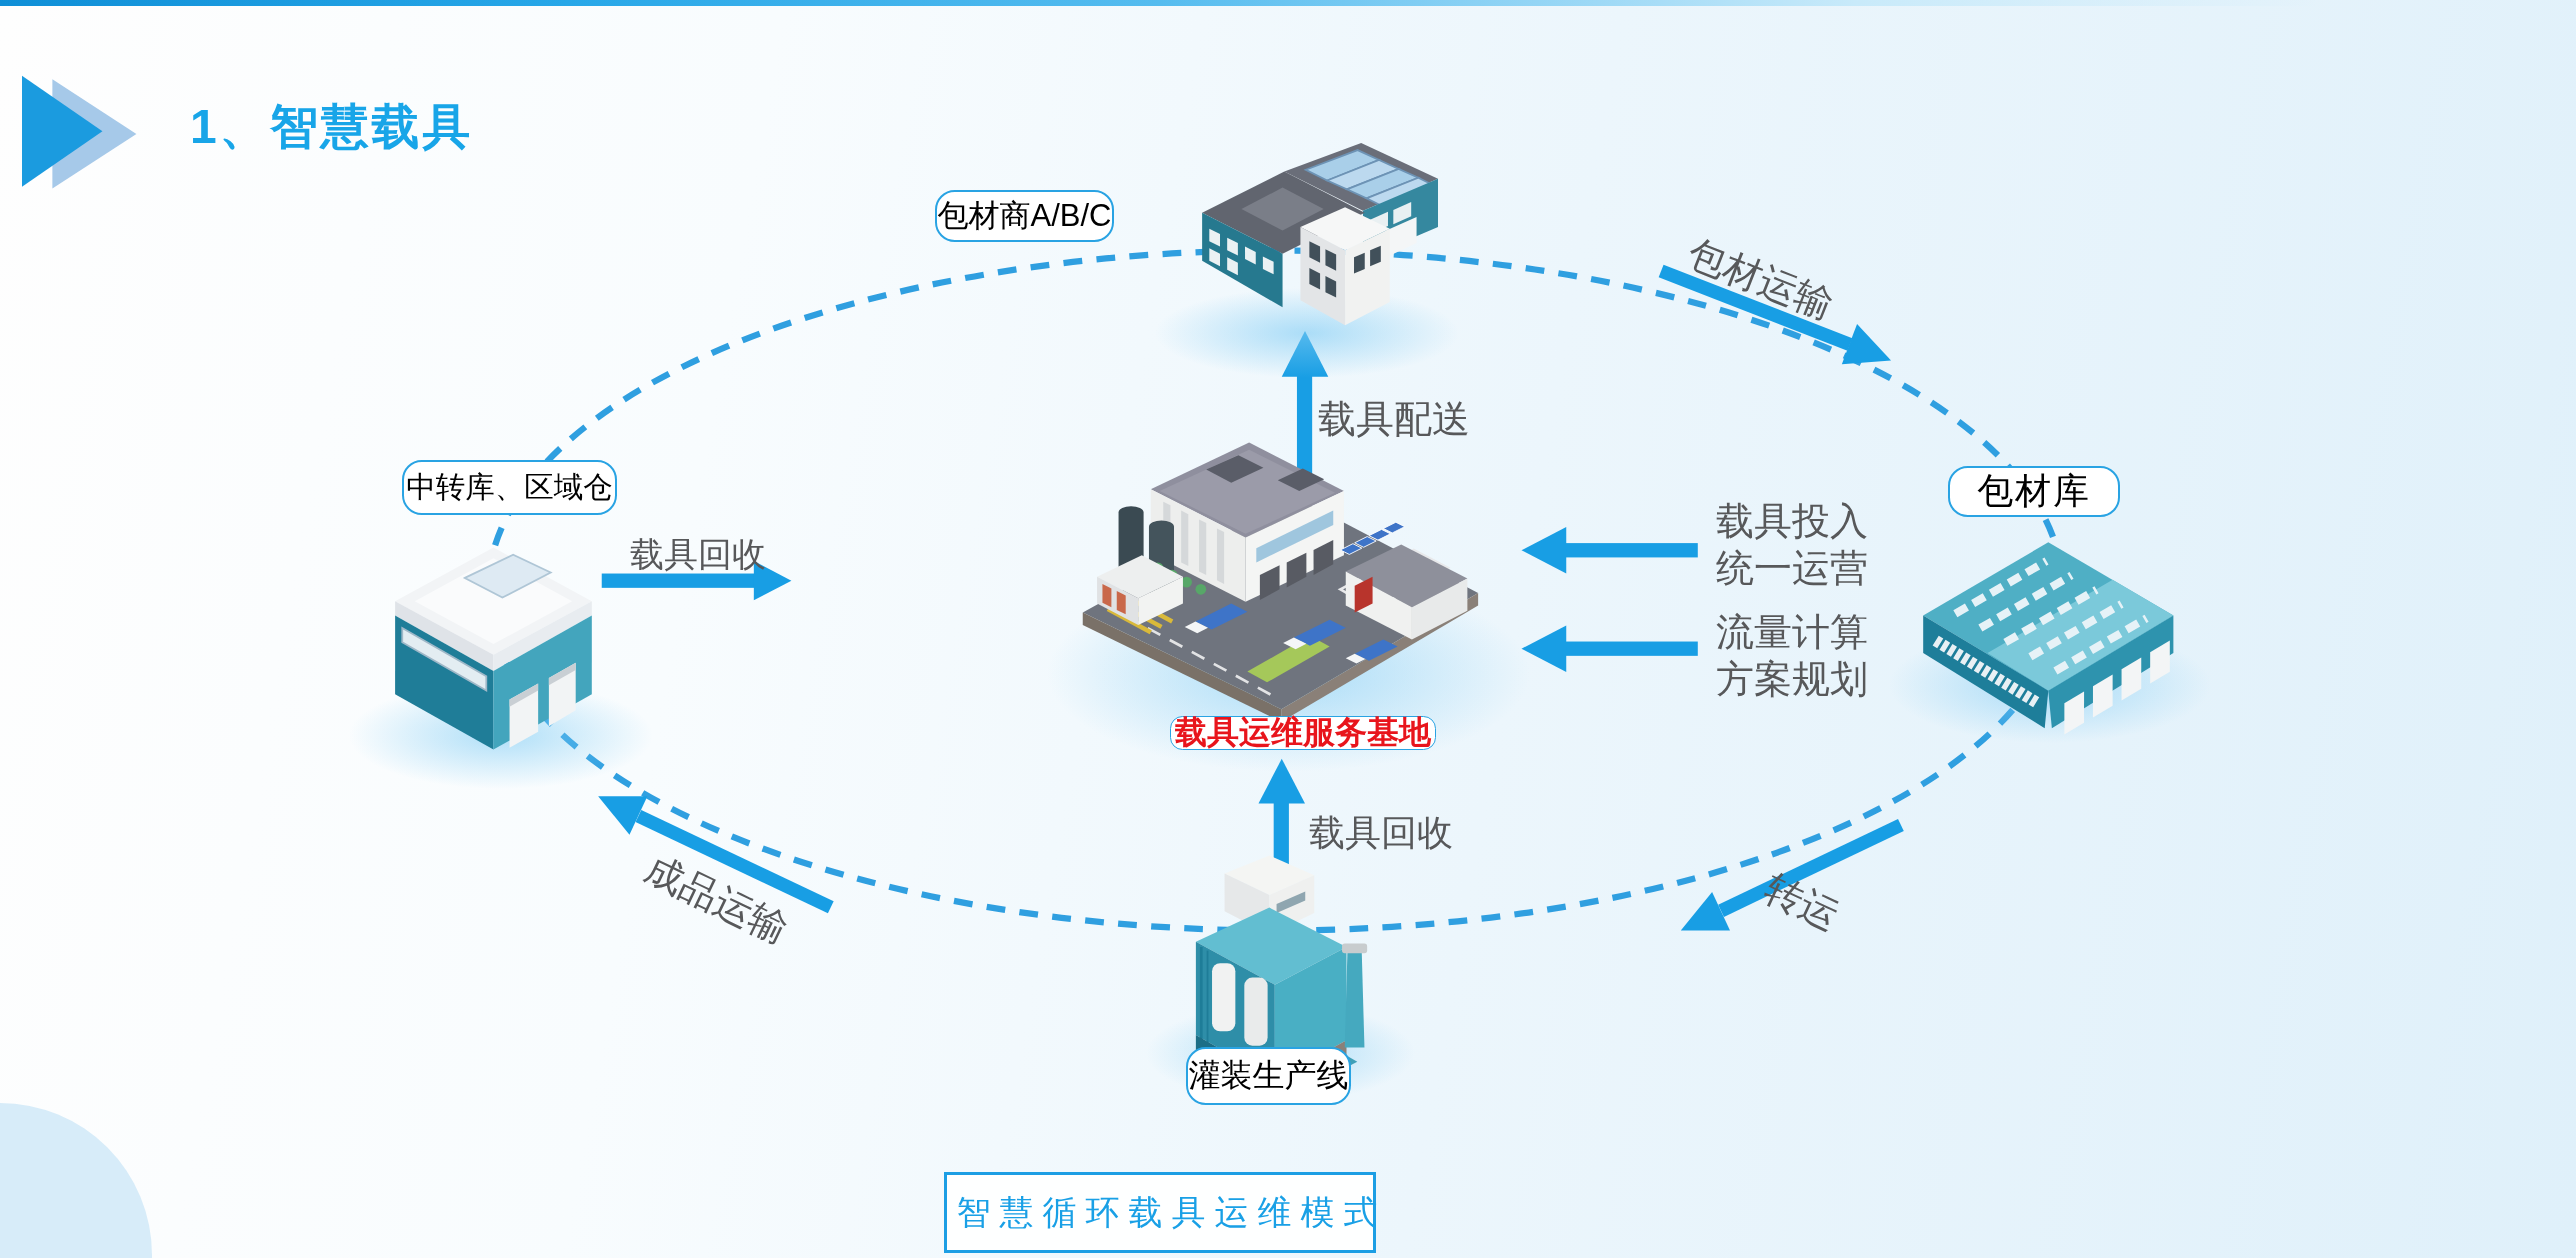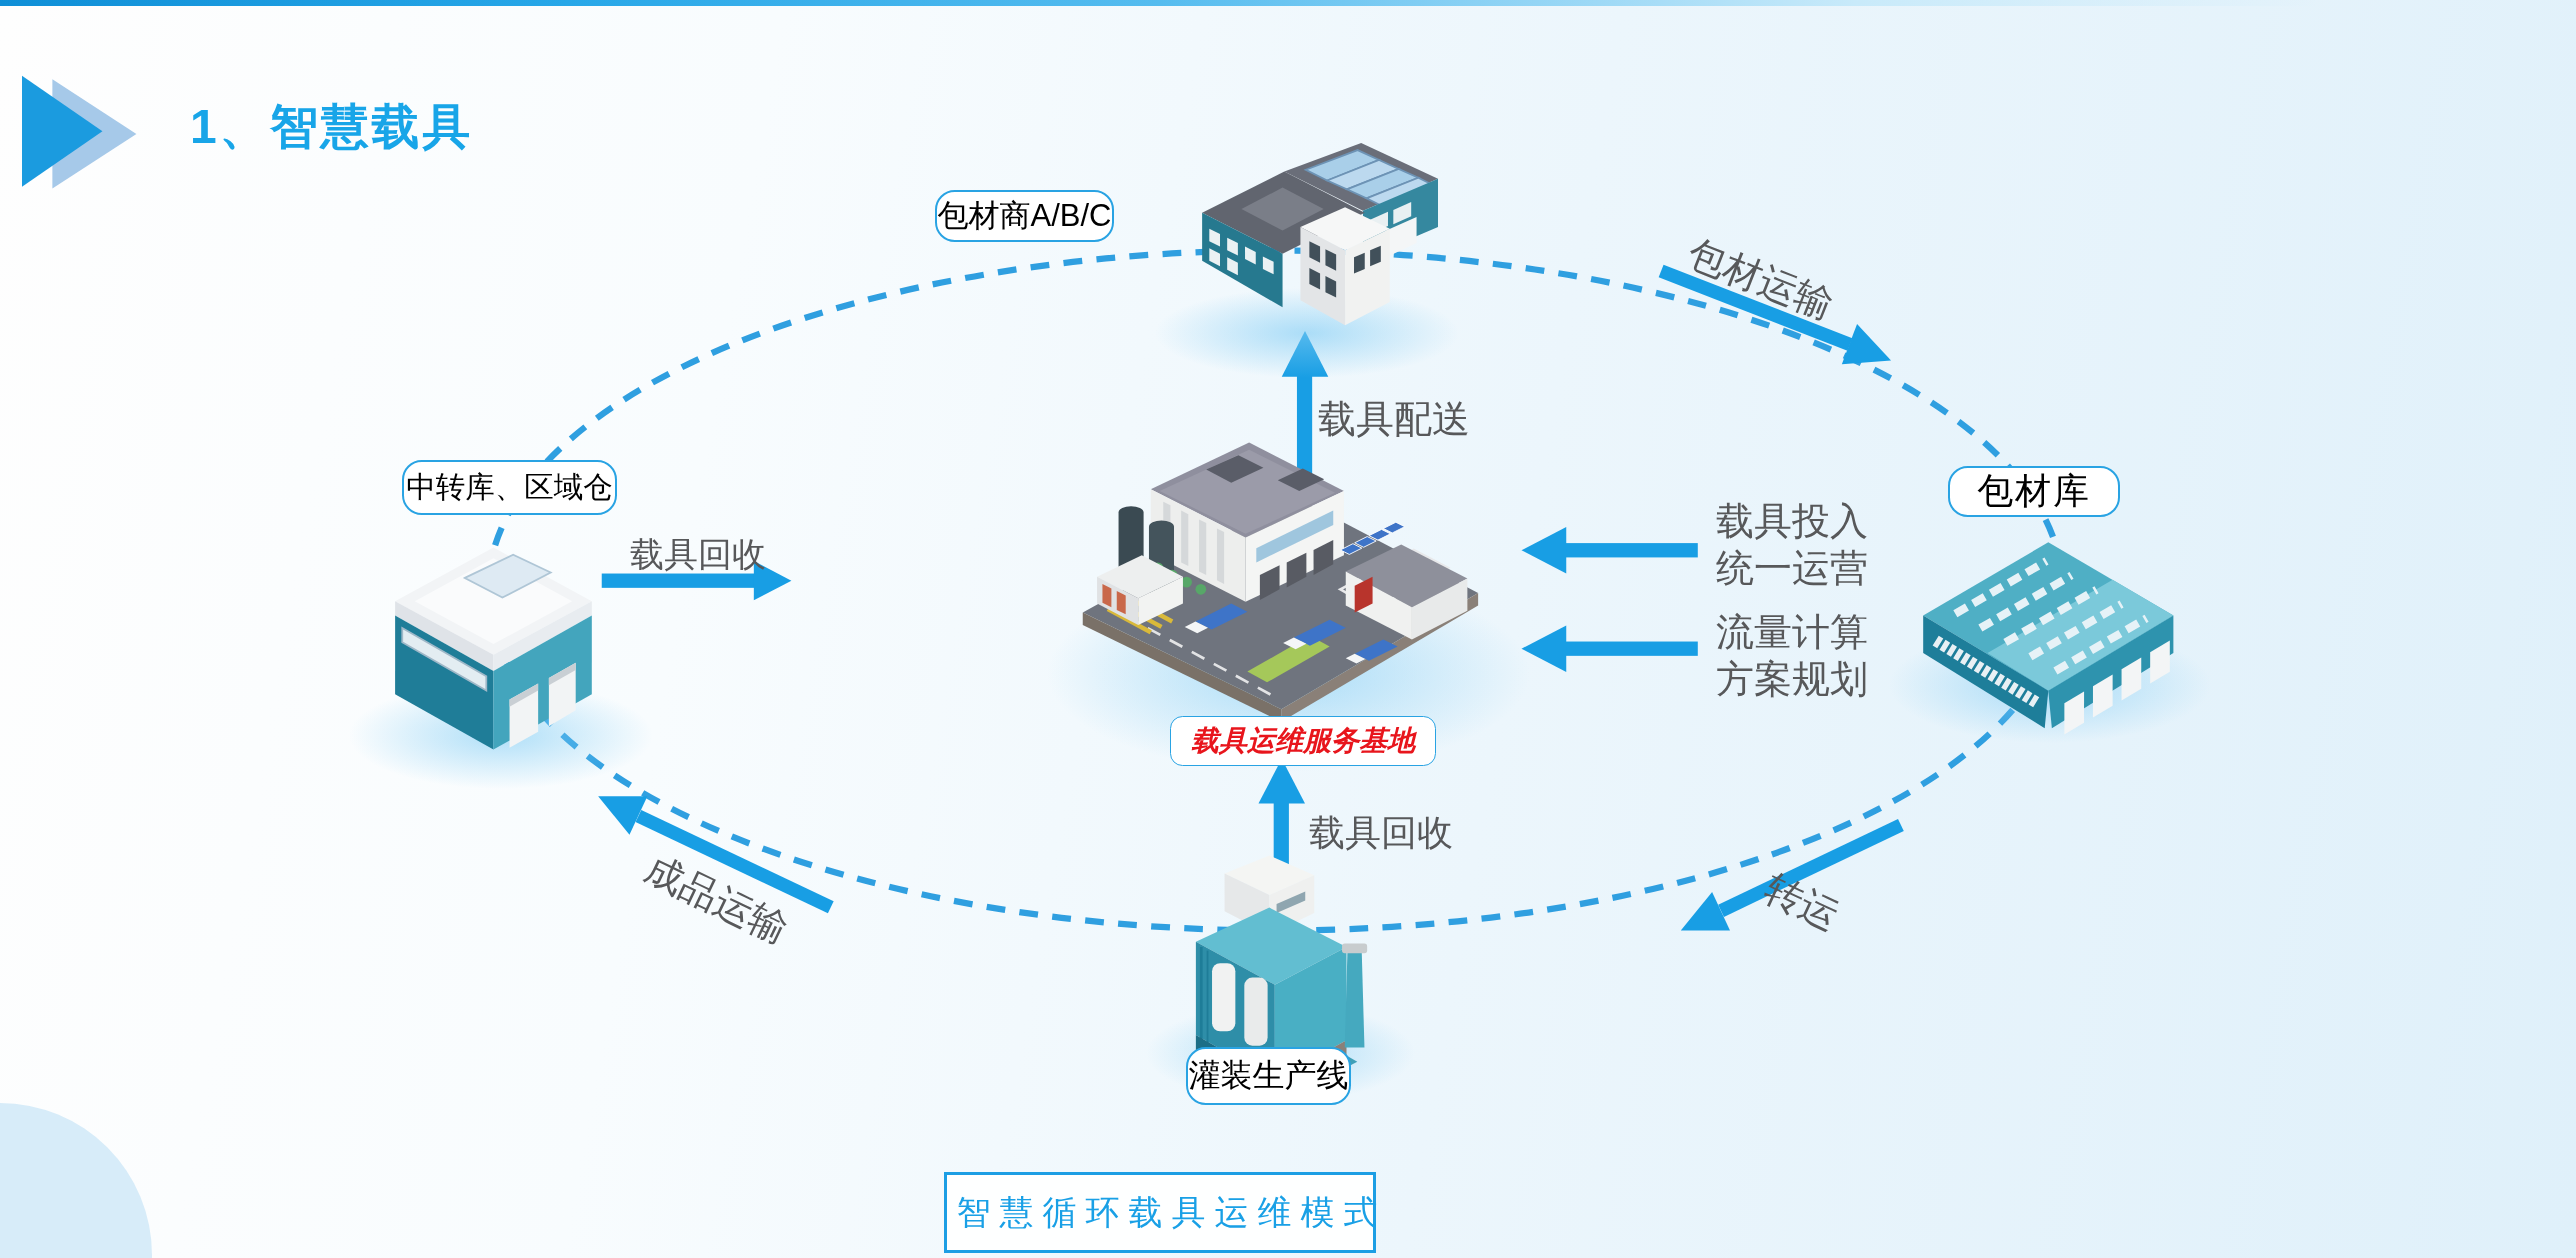--- a/index.html
+++ b/index.html
@@ -238,21 +238,21 @@
       <polygon points="236,256 248,250 262,257 250,263" fill="#f4f6f7"></polygon>
       <polygon points="316,268 348,252 364,260 332,276" fill="#3e74c8"></polygon>
       <polygon points="306,273 316,268 328,274 318,279" fill="#f4f6f7"></polygon>
     </g>
   </svg>
 
   <div class="abs node-label" style="left:935px;top:190px;width:179px;height:52px;font-size:31px;">包材商A/B/C</div>
   <div class="abs node-label" style="left:367px;top:460px;width:215px;height:55px;font-size:29.5px;margin-left:35px;">中转库、区域仓</div>
   <div class="abs node-label" style="left:1948px;top:466px;width:172px;height:51px;font-size:36px;letter-spacing:1.8px;">包材库</div>
   <div class="abs node-label" style="left:1186px;top:1047px;width:165px;height:58px;font-size:32px;">灌装生产线</div>
-  <div class="abs node-label red" style="left:1170px;top:716px;width:266px;height:50px;font-size:28px;font-style:italic;">载具运维服务基地</div>
+  <div class="abs node-label red" style="left:1170px;top:716px;width:266px;height:34px;font-size:32px;">载具运维服务基地</div>
 
   <div class="abs flow-text" style="left:1318px;top:394px;font-size:38px;">载具配送</div>
   <div class="abs flow-text" style="left:630px;top:532px;font-size:34px;">载具回收</div>
   <div class="abs flow-text" style="left:1309px;top:809px;font-size:36px;">载具回收</div>
 
   <div class="abs flow-lines" style="left:1716px;top:609px;">
     <div>流量计算</div>
     <div>方案规划</div>
   </div>
   <div class="abs flow-lines" style="left:1716px;top:498px;">

